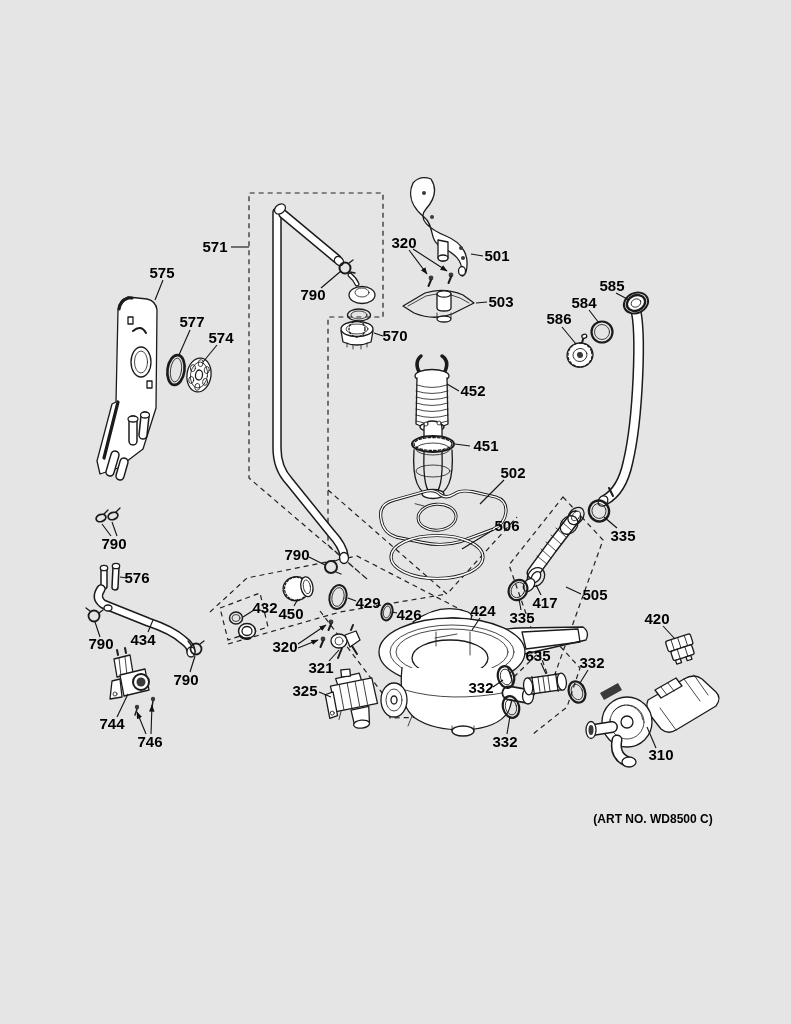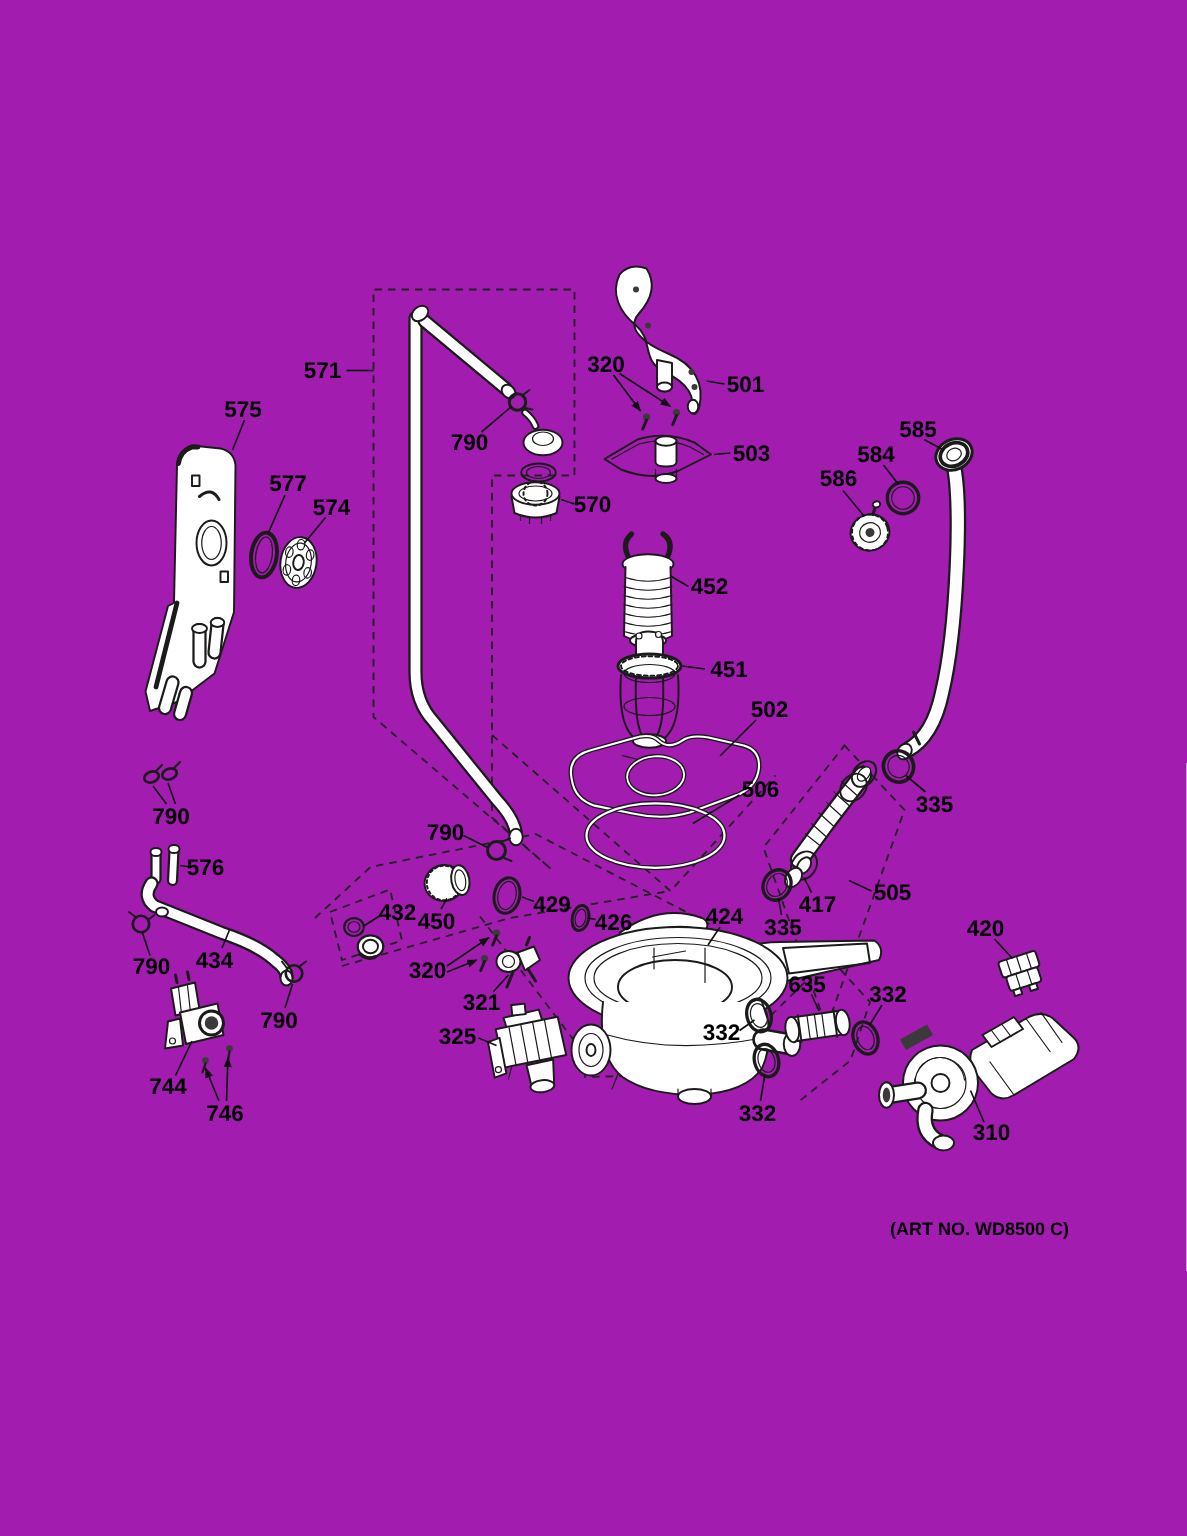--- a/index.html
+++ b/index.html
@@ -1,16 +1,16 @@
 <!DOCTYPE html>
 <html><head>
 <meta charset="utf-8">
 <style>
   html,body{margin:0;padding:0;background:#ffffff;}
-  .page{position:relative;width:791px;height:1024px;background:#a21caf;overflow:hidden;}
+  .page{position:relative;width:791px;height:1024px;background:#e5e5e5;overflow:hidden;}
   svg{display:block;}
   svg *{vector-effect:none;}
   .ln{fill:none;stroke:#1b1b1b;stroke-width:1.3;stroke-linecap:round;stroke-linejoin:round;}
   .thin{stroke-width:0.8;}
   .med{stroke-width:2;}
   .fw{fill:#ffffff;}
   .fd{fill:#3a3a3a;}
   .dash{fill:none;stroke:#222;stroke-width:1.2;stroke-dasharray:5 4;stroke-linejoin:miter;}
   .to{fill:none;stroke:#1b1b1b;stroke-width:9.5;stroke-linecap:round;stroke-linejoin:round;}
   .ti{fill:none;stroke:#ffffff;stroke-width:6.5;stroke-linecap:round;stroke-linejoin:round;}

